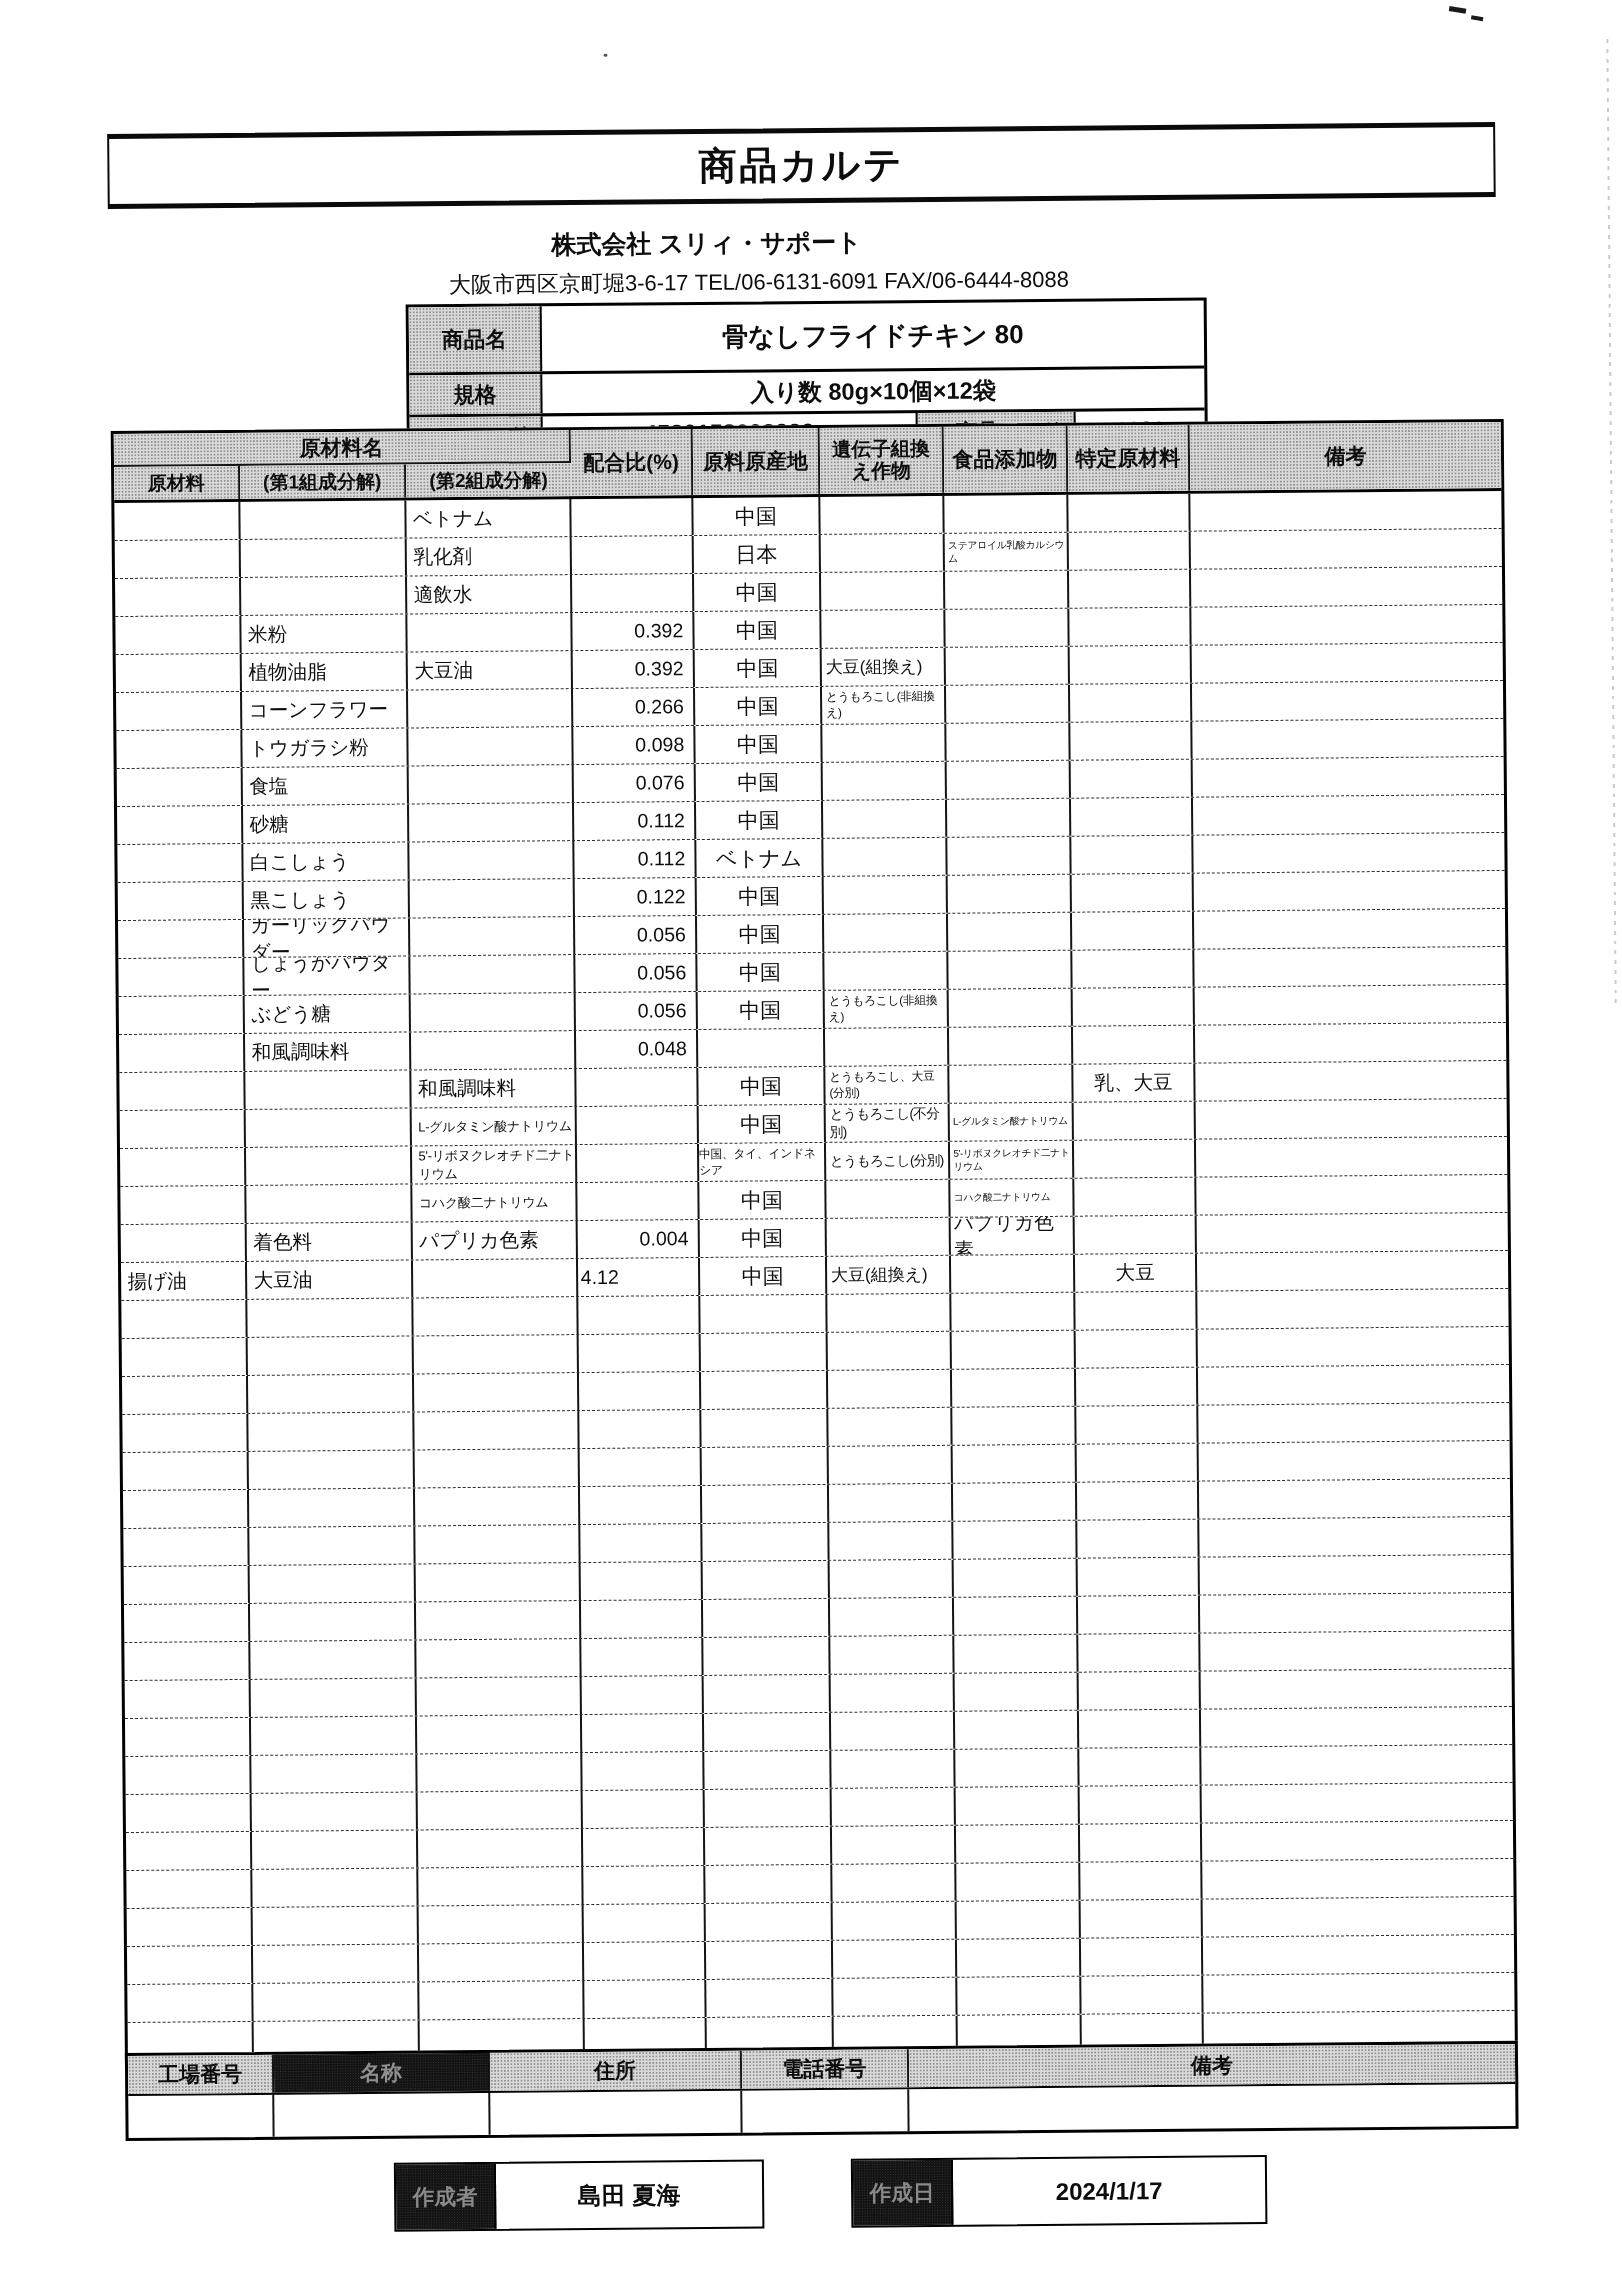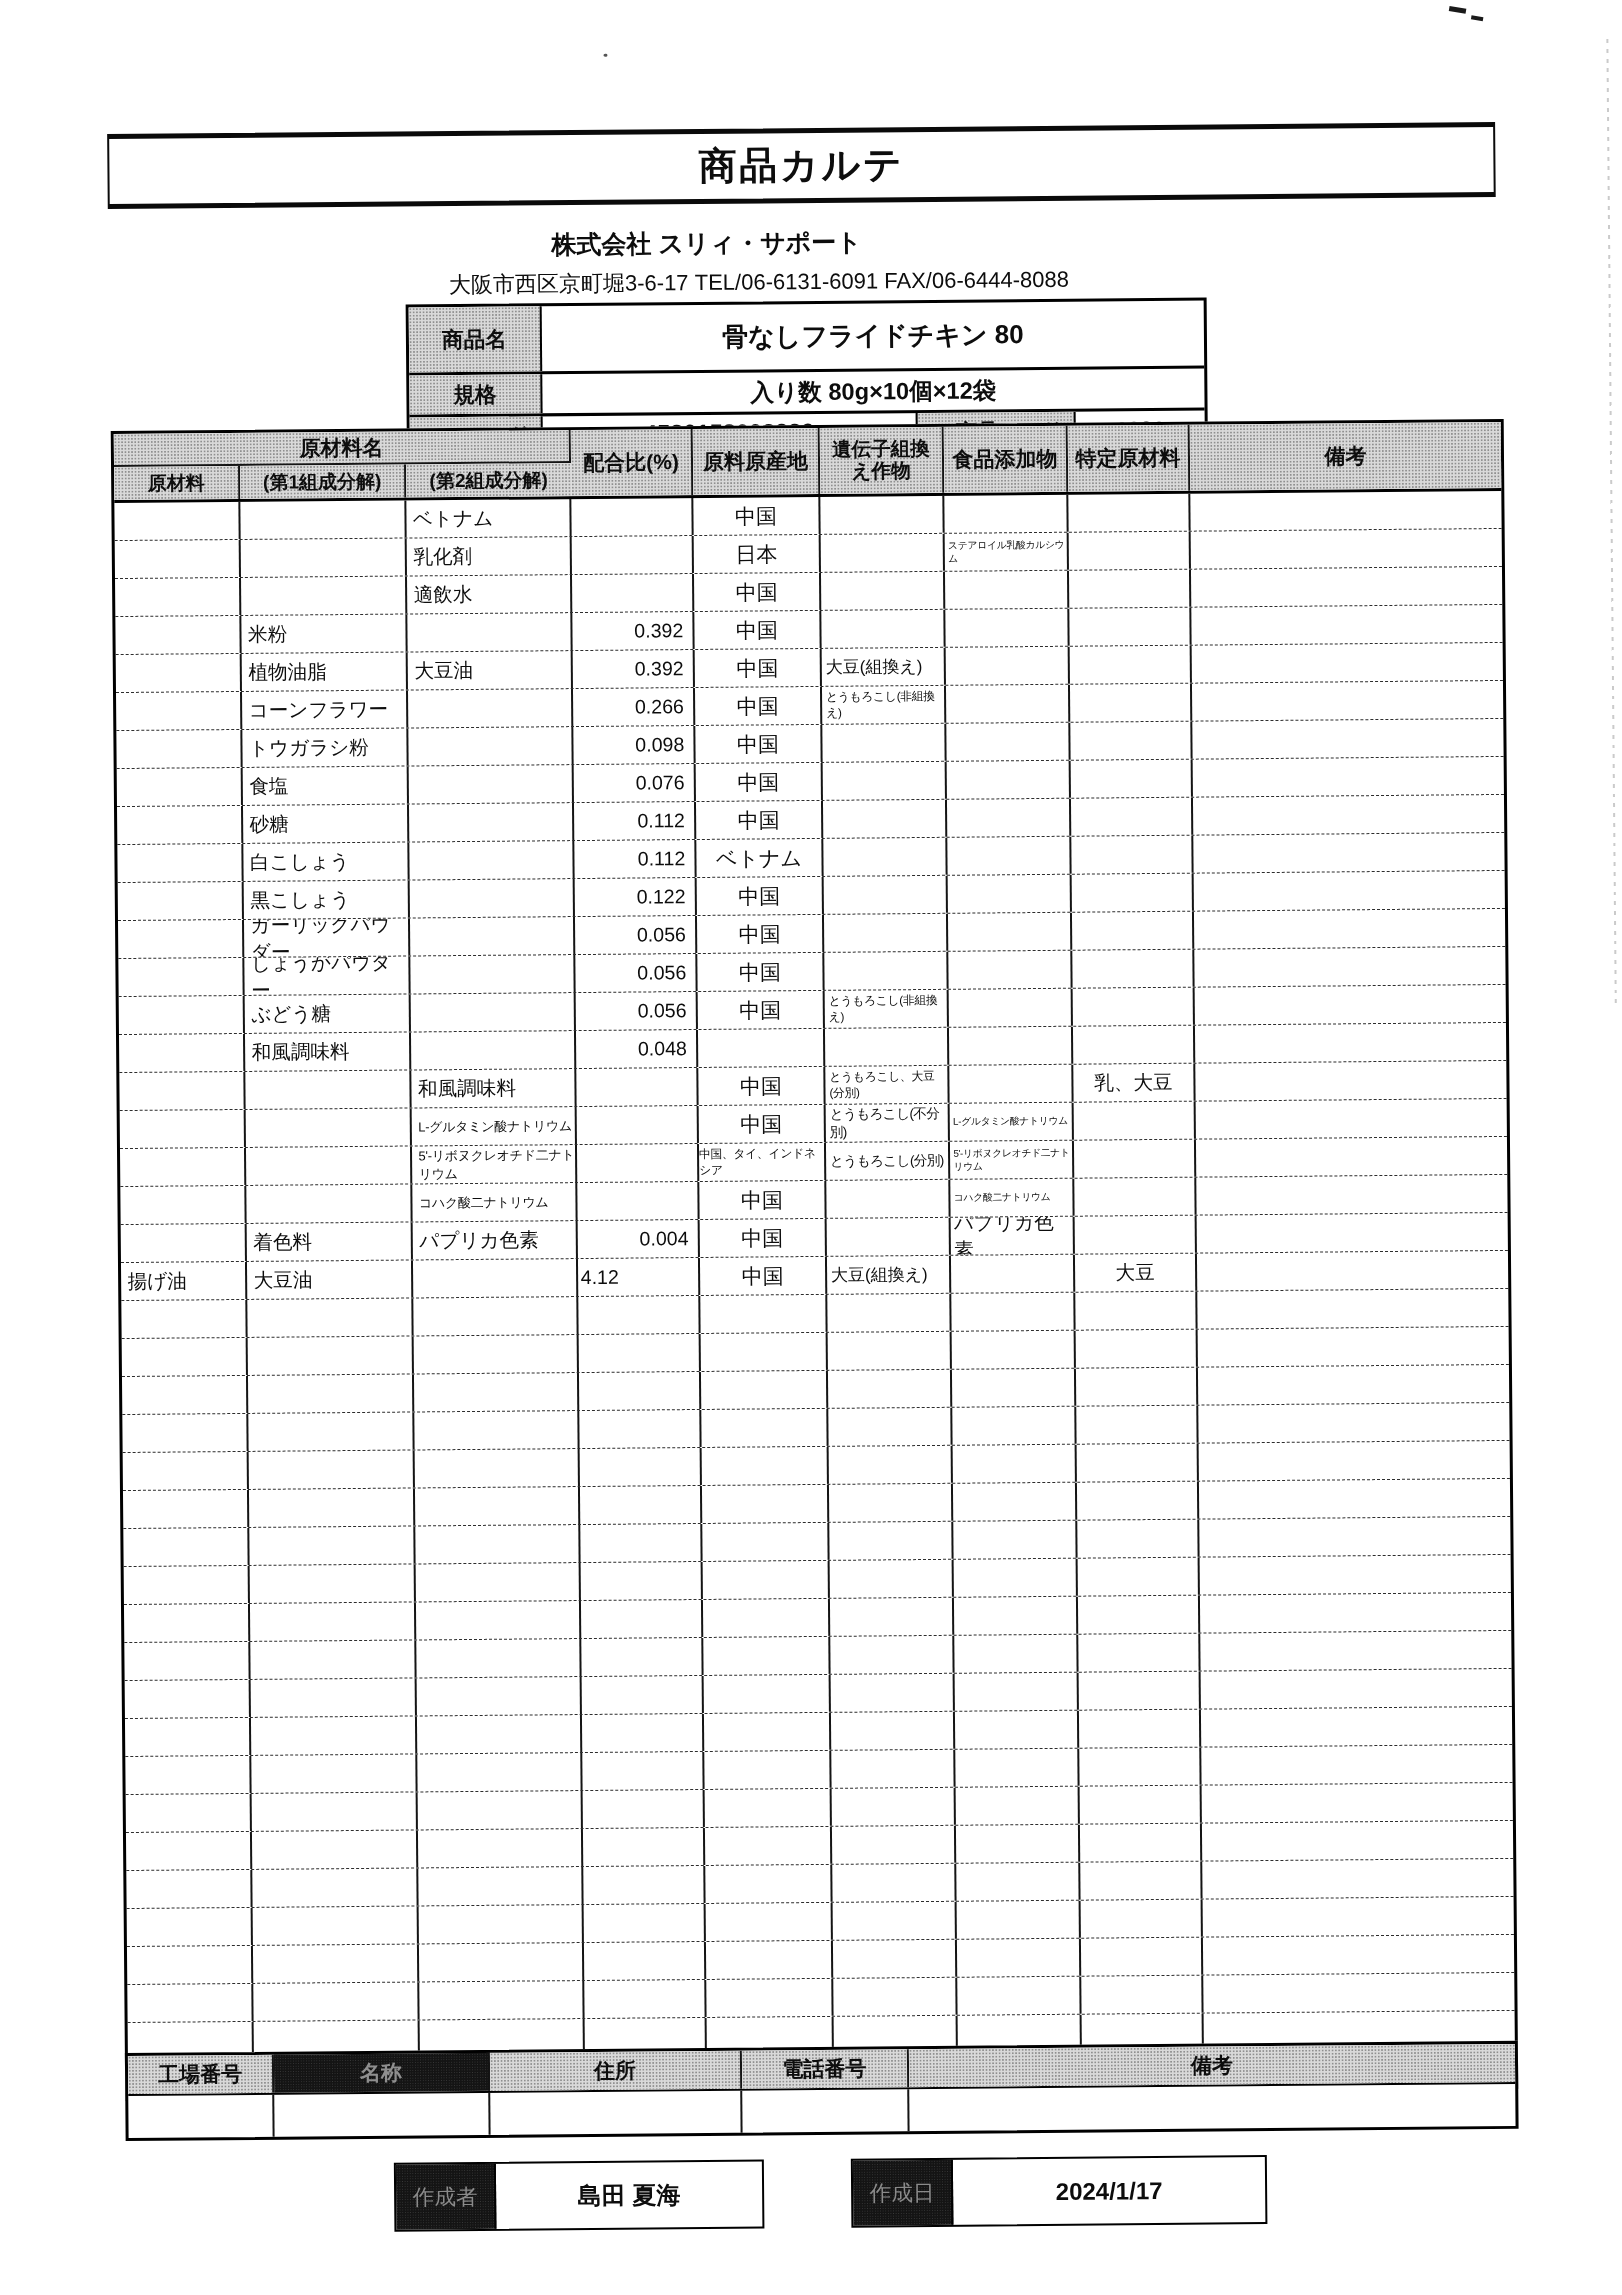--- a/index.html
+++ b/index.html
@@ -96,21 +96,21 @@
   .f-hcell.blackcell{font-weight:700;color:#8f8f8f;}
   .f-datarow{height:42px;}
   .f-dcell{border-right:2px solid #141414;}
   .f-dcell:last-child{border-right:none;}
 
   
   .f-block{position:absolute;display:flex;height:65px;border:2.6px solid #000;background:#fff;}
   .author-block{left:384px;top:2159px;width:366px;}
   .date-block{left:841px;top:2159px;width:412px;}
   .f-label{width:98px;flex:0 0 auto;display:flex;align-items:center;justify-content:center;
-    font-size:21.6px;font-weight:400;border-right:2.6px solid #000;}
+    font-size:21.6px;font-weight:700;border-right:2.6px solid #000;}
   .f-value{flex:1;display:flex;align-items:center;justify-content:center;font-size:24px;font-weight:700;}
 
   
   .artifact-right{position:absolute;right:6.5px;top:46px;width:2px;height:968px;opacity:.45;
     background:repeating-linear-gradient(#8a8a8a 0 3.9px, transparent 3.9px 9.8px);}
   .mark-tr{position:absolute;left:1458px;top:13px;width:17px;height:4.6px;background:#1a1a1a;transform:rotate(10deg);}
   .mark-tr2{position:absolute;left:1480px;top:22px;width:11.8px;height:3.9px;background:#1a1a1a;transform:rotate(10deg);}
   .speck{position:absolute;left:612px;top:52px;width:3.9px;height:3.3px;background:#555;border-radius:50%;}
 </style>
 </head>

